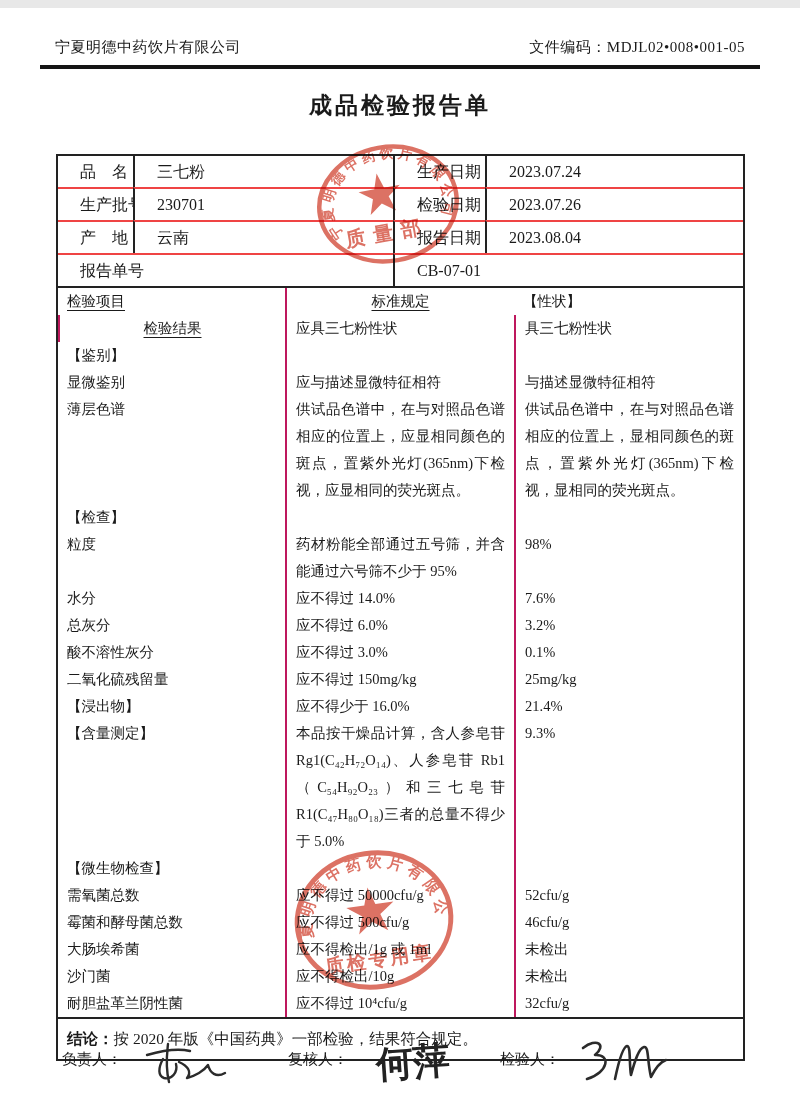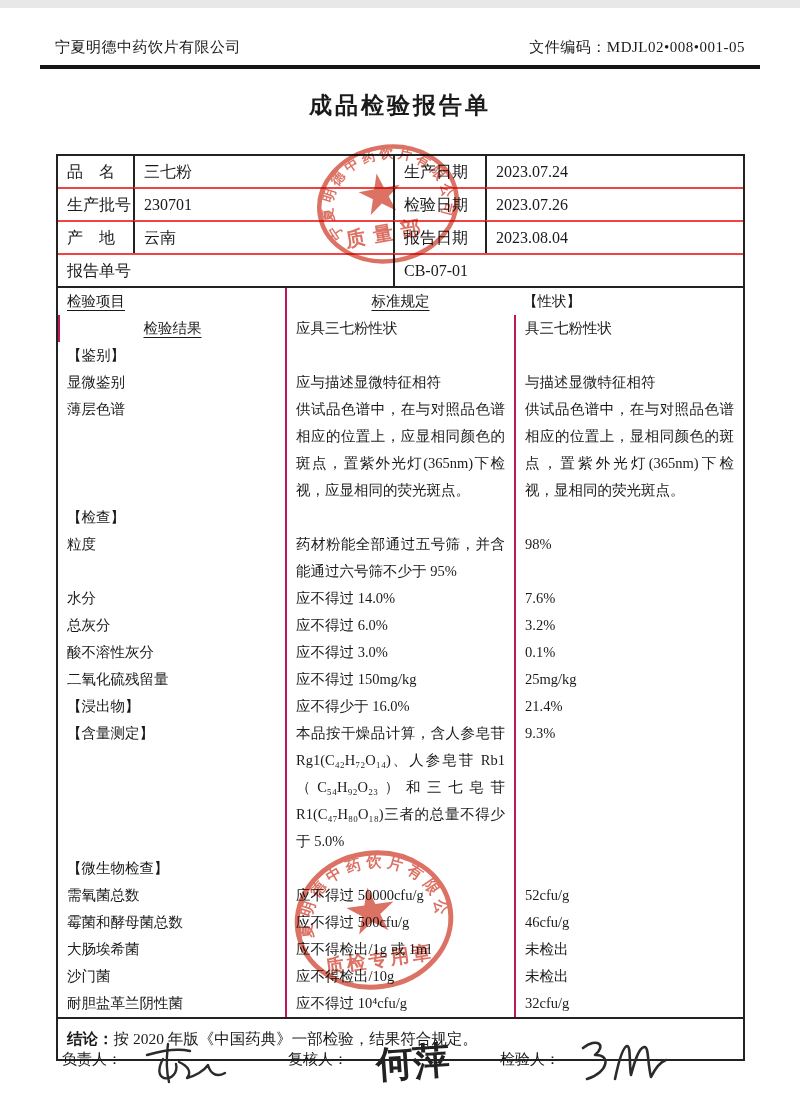--- a/index.html
+++ b/index.html
@@ -8,21 +8,21 @@
   
   .doc-header{position:absolute;top:30px;left:55px;width:690px;display:flex;
               justify-content:space-between;font-size:15px;letter-spacing:.5px;}
   .rule{position:absolute;top:57px;left:40px;width:720px;height:4px;background:#151515;}
   .title{position:absolute;top:82px;left:0;width:100%;text-align:center;
          font-size:23px;font-weight:bold;letter-spacing:3px;}
   
   .tables{position:absolute;top:146px;left:56px;width:689px;box-sizing:border-box;}
   .info-grid{display:grid;grid-template-columns:75px 260px 92px 1fr;
              border:2px solid #222;box-sizing:border-box;font-size:16px;}
-  .ic{height:31px;line-height:31px;padding-left:9px;overflow:hidden;white-space:nowrap;}
+  .ic{height:31px;line-height:31px;padding-left:22px;overflow:hidden;white-space:nowrap;}
   .bt{border-top:2px solid #ef4444;}
   .bl{border-left:2px solid #222;}
   .sp12{grid-column:1/3;}
   .sp34{grid-column:3/5;}
   .main-grid{display:grid;grid-template-columns:227px 229px 1fr;
              border:2px solid #222;border-top:none;box-sizing:border-box;font-size:14.5px;}
   .mc{padding:0 9px;line-height:27px;min-height:27px;box-sizing:border-box;}
   .c2,.c3{border-left:2px solid #be185d;}
   .hdr{line-height:26px;min-height:26px;text-align:center;}
   .hdr-left{text-align:left;}

